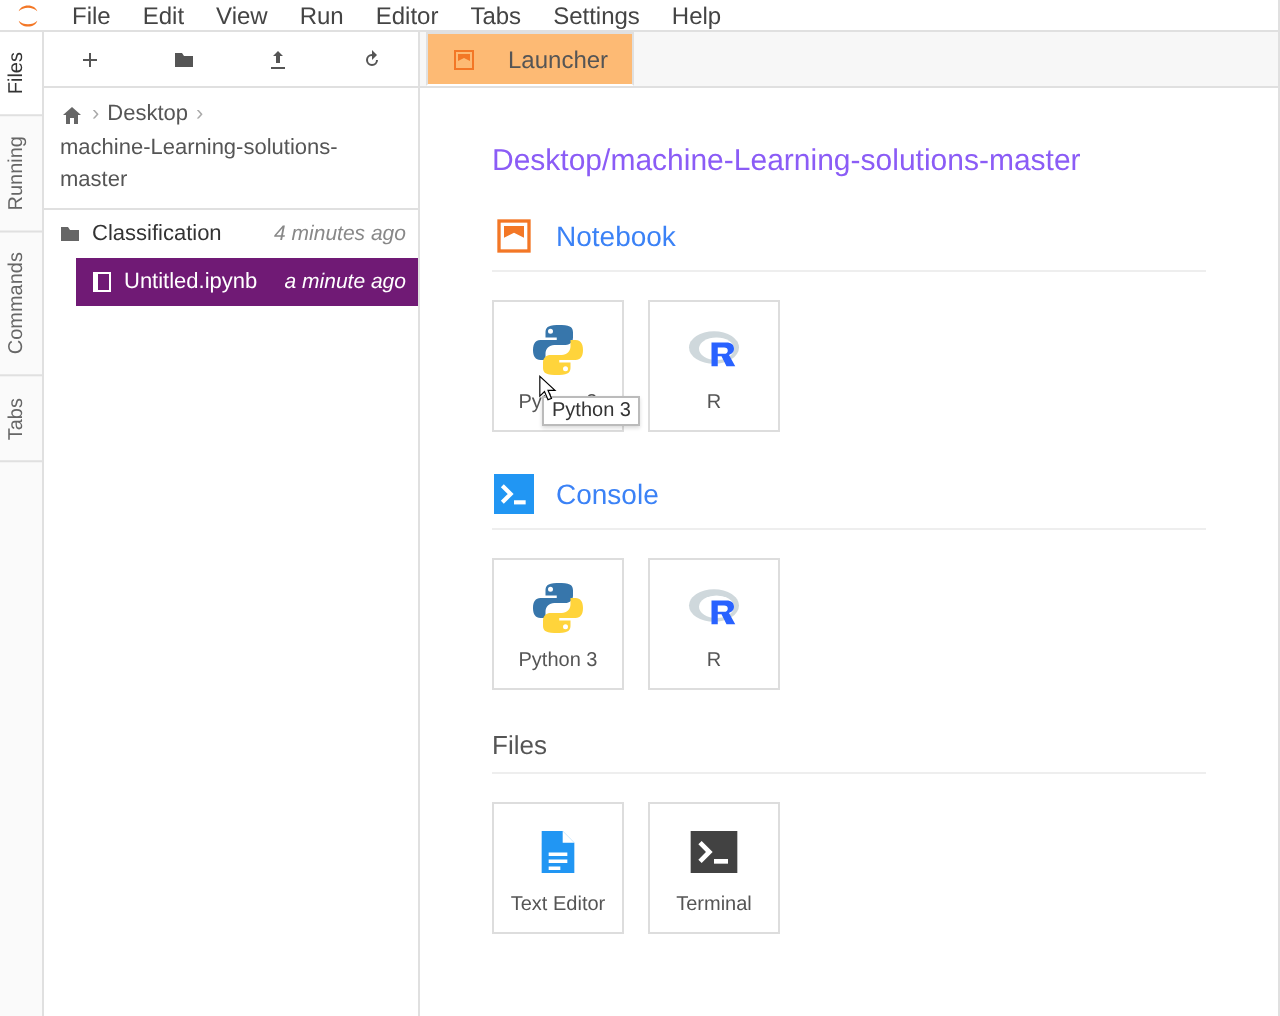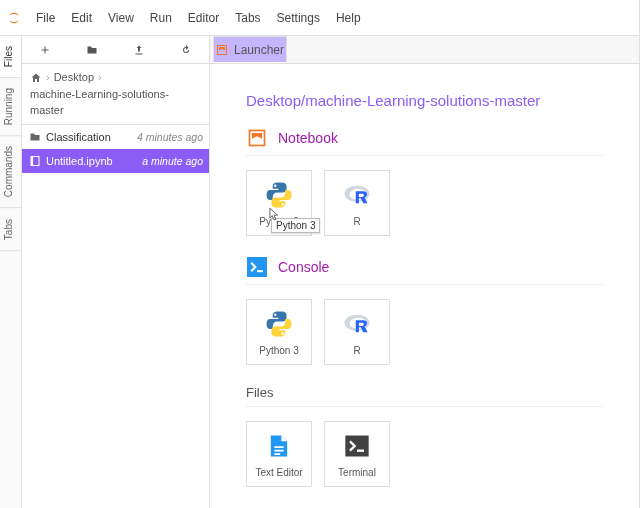--- a/index.html
+++ b/index.html
@@ -1,50 +1,50 @@
 <!DOCTYPE html>
 <html><head>
 <meta charset="utf-8">
 <style>
   * { box-sizing: border-box; margin: 0; padding: 0; font-family: "Segoe UI", Arial, sans-serif; }
   body { width: 640px; height: 508px; overflow: hidden; background: #fff; font-size: 12px; color: #333; }
   .root { display: flex; flex-direction: column; width: 100%; height: 100%; border-right: 1px solid #e0e0e0; }
-  .menubar { display: flex; align-items: center; height: 36px; border-bottom: 1px solid #e0e0e0; padding-left: 4px; }
+  .menubar { display: flex; align-items: center; height: 16px; border-bottom: 1px solid #e0e0e0; padding-left: 4px; }
   .logo { width: 16px; height: 16px; margin: 0 6px 0 2px; display:flex; align-items:center; justify-content:center; }
   .menu-item { padding: 0 8px; height: 24px; line-height: 24px; font-size: 12px; color: #444; cursor: default; }
   .body { flex: 1; display: flex; min-height: 0; }
   .sidetabs { width: 22px; background: #fafafa; border-right: 1px solid #e0e0e0; display:flex; flex-direction:column; }
   .sidetab { writing-mode: vertical-rl; transform: rotate(180deg); font-size: 10px; color: #666; padding: 10px 3px; border-top: 1px solid #e0e0e0; text-align:center; cursor:default; }
   .sidetab.active { background: #fff; color: #333; }
   .fbwrap { width: 188px; border-right: 1px solid #e0e0e0; display:flex; flex-direction:column; }
   .fb-toolbar { height: 28px; display:flex; align-items:center; justify-content:space-around; border-bottom: 1px solid #e0e0e0; }
   .tb-btn { width: 24px; height: 22px; display:flex; align-items:center; justify-content:center; color:#555; cursor:default; }
   .breadcrumb { padding: 6px 8px; font-size: 11px; color: #555; border-bottom: 1px solid #e0e0e0; display:flex; flex-wrap:wrap; gap: 2px; align-items:center; line-height:1.4; }
   .bc-sep { color: #aaa; margin: 0 2px; }
   .fb-head { display:flex; align-items:center; height: 24px; border-bottom: 1px solid #e0e0e0; font-size:11px; background:#fff; }
   .fb-head .col-name { flex:1; padding-left:8px; display:flex; align-items:center; gap:4px; }
   .fb-head .col-mod { width: 78px; text-align:right; padding-right:6px; }
   .fb-head .sort { font-size:8px; color:#666; }
   .fb-row { display:flex; align-items:center; height: 24px; font-size:11px; padding-left:6px; cursor:default; }
   .fb-row .ico { width:14px; height:14px; margin-right:4px; display:flex; align-items:center; justify-content:center; color:#666; }
   .fb-row .name { flex:1; white-space:nowrap; overflow:hidden; text-overflow:ellipsis; }
   .fb-row .mod { width:78px; text-align:right; padding-right:6px; color:#888; font-style: italic; font-size:10.5px; }
-  .fb-row.selected { background:#8b5cf6; color:#fff; }
+  .fb-row.selected { background:#701a75; color:#fff;margin-left:16px; }
   .fb-row.selected .mod { color:#fff; }
   .fb-row.selected .ico { color:#fff; }
   .main { flex:1; display:flex; flex-direction:column; min-width:0; }
   .tabbar { height: 28px; border-bottom: 1px solid #e0e0e0; display:flex; align-items:flex-end; background:#f7f7f7; }
-  .tab { height: 27px; padding: 0 2px; display:flex; align-items:center; gap:6px; font-size:12px; color:#555; background:#c4b5fd; border:1px solid #e0e0e0; border-bottom:1px solid #fff; margin-left:3px; cursor:default; }
+  .tab { height: 27px; padding: 0 12px; display:flex; align-items:center; gap:16px; font-size:12px; color:#555; background:#fdba74; border:1px solid #e0e0e0; border-bottom:1px solid #fff; margin-left:3px; cursor:default; }
   .tab .tabico { width:12px; height:12px; display:flex; align-items:center; justify-content:center; }
   .launcher { flex:1; padding: 28px 36px; overflow:auto; }
   .launcher h2 { font-size: 15px; font-weight: 400; color:#8b5cf6; margin-bottom: 18px; }
   .section { margin-bottom: 20px; }
   .section-head { display:flex; align-items:center; gap:10px; padding-bottom:6px; border-bottom:1px solid #eee; margin-bottom:14px; }
   .section-head .sico { width:22px; height:22px; display:flex; align-items:center; justify-content:center; }
-  .section-head .stitle { font-size:14px; color:#a21caf; }
+  .section-head .stitle { font-size:14px; color:#3b82f6; }
   .cards { display:flex; gap:12px; }
   .card { width:66px; height:66px; border:1px solid #ddd; display:flex; flex-direction:column; align-items:center; justify-content:center; gap:6px; cursor:default; position:relative; background:#fff; }
   .card .cico { width:30px; height:30px; display:flex; align-items:center; justify-content:center; }
   .card .clabel { font-size:10px; color:#555; }
   .other-title { font-size:13px; color:#555; padding-bottom:6px; border-bottom:1px solid #eee; margin-bottom:14px; }
   .tooltip { position:absolute; left:24px; bottom:2px; background:#fff; border:1px solid #bbb; padding:1px 4px; font-size:10px; color:#333; white-space:nowrap; box-shadow:0 1px 2px rgba(0,0,0,.15); }
   .cursor { position:absolute; left:20px; bottom:12px; pointer-events:none; }
   
   svg { display:block; }
 </style>

